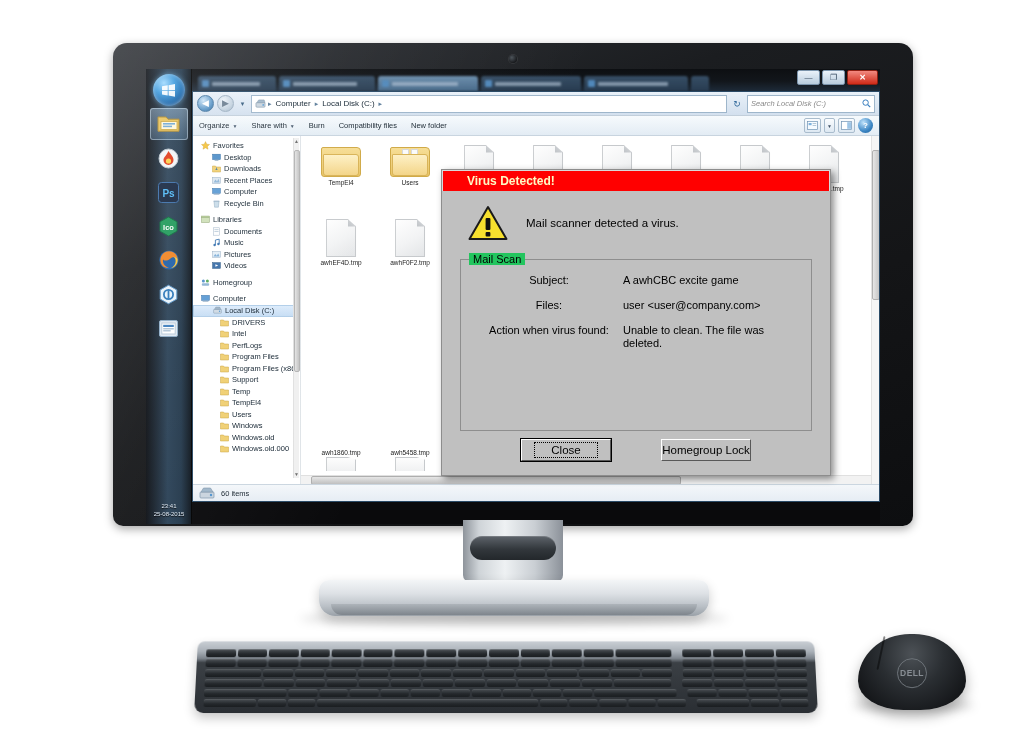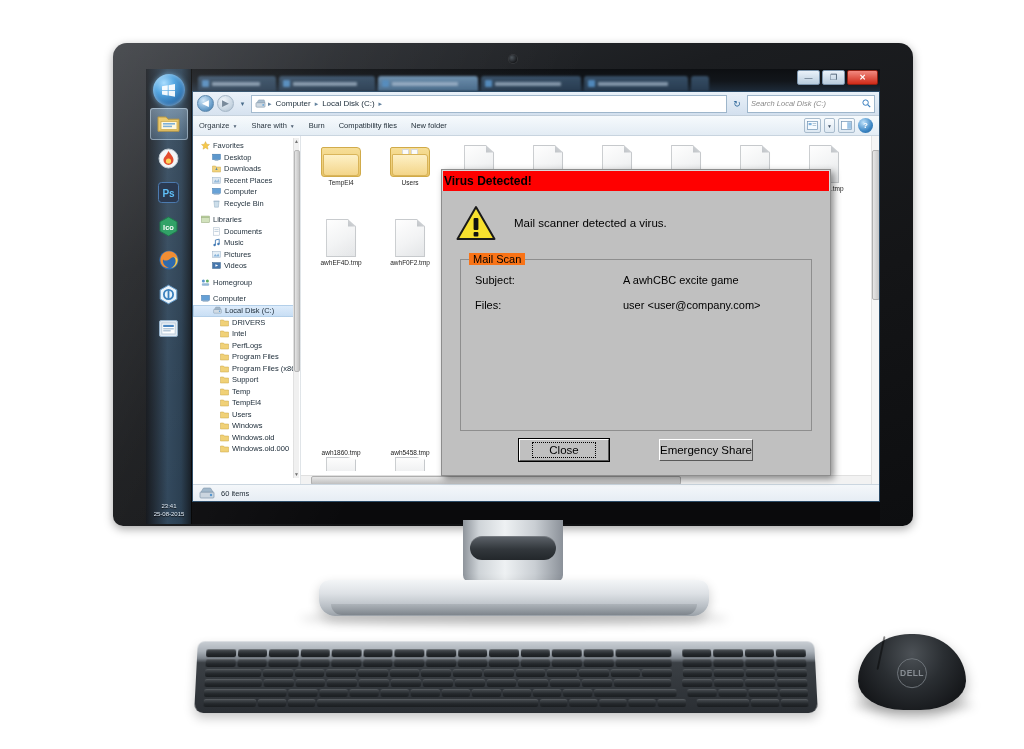--- a/index.html
+++ b/index.html
@@ -325,41 +325,41 @@
 
   
   #virus-dialog{
     position:absolute; left:295px; top:100px; width:390px; height:307px;
     background:#c0c0c0; border:1px solid #8d8d8d;
     box-shadow:3px 3px 7px rgba(0,0,0,.45);
     z-index:40; display:flex; flex-direction:column;
     font-family:"Liberation Sans", sans-serif;
   }
   #vd-title{
-    height:21px; background:#ff0000; color:#000000;
-    display:flex; align-items:center; padding-left:1px;
+    height:21px; background:#ff0000; color:#fef9c3;
+    display:flex; align-items:center; padding-left:24px;
     font-size:12px; font-weight:bold;
     border:1px solid #d9d9d9; border-bottom:none;
   }
   #vd-msgrow{
-    display:flex; align-items:center; gap:18px; padding:14px 0 12px 14px;
+    display:flex; align-items:center; gap:18px; padding:14px 0 12px 26px;
   }
   #warn-icon{ width:40px; height:36px; flex:0 0 40px; }
   #vd-msg{ font-size:11.5px; color:#000; }
   #vd-group{
     margin:6px 18px 0 18px; border:1px solid #8e8e8e;
     border-top:1px solid #8e8e8e; position:relative;
     padding:14px 10px 14px 14px; flex:1 1 auto;
   }
   #vd-group-label{
-    position:absolute; left:8px; top:-7px; background:#f97316;
+    position:absolute; left:8px; top:-7px; background:#22c55e;
     padding:0 4px; font-size:11px; color:#000;
   }
   .vd-field{ display:flex; margin-bottom:11px; font-size:11px; color:#000; }
-  .vd-label{ width:148px; flex:0 0 148px; }
+  .vd-label{ width:148px; flex:0 0 148px;text-align:center; }
   .vd-value{ flex:1 1 auto; line-height:1.25; }
   #vd-buttons{
     display:flex; justify-content:center; gap:50px;
     padding:8px 0 14px 0;
   }
   .vd-btn{
     min-width:90px; height:22px; background:#c0c0c0;
     border-top:1.5px solid #fff; border-left:1.5px solid #fff;
     border-right:1.5px solid #585858; border-bottom:1.5px solid #585858;
     display:flex; align-items:center; justify-content:center;
@@ -889,28 +889,32 @@
           <div id="vd-group-label">Mail Scan</div>
 
           <div class="vd-field">
             <div class="vd-label">Subject:</div>
             <div class="vd-value">A awhCBC  excite game</div>
           </div>
           <div class="vd-field">
             <div class="vd-label">Files:</div>
             <div class="vd-value">user &lt;user@company.com&gt;</div>
           </div>
+          <div class="vd-field">
+            <div class="vd-label">Action when virus found:</div>
+            <div class="vd-value" style="max-width:150px">Unable to clean. The file was deleted.</div>
+          </div>
         </div>
 
         <div id="vd-buttons">
           <div class="vd-btn focused">
             <span class="inner">Close</span>
           </div>
           <div class="vd-btn">
-            <span>Emergency Share</span>
+            <span>Homegroup Lock</span>
           </div>
         </div>
       </div>
 
     </div>
   </div>
   <div id="monitor-gloss"></div>
 </div>
 
 <div id="stand-shadow"></div>

